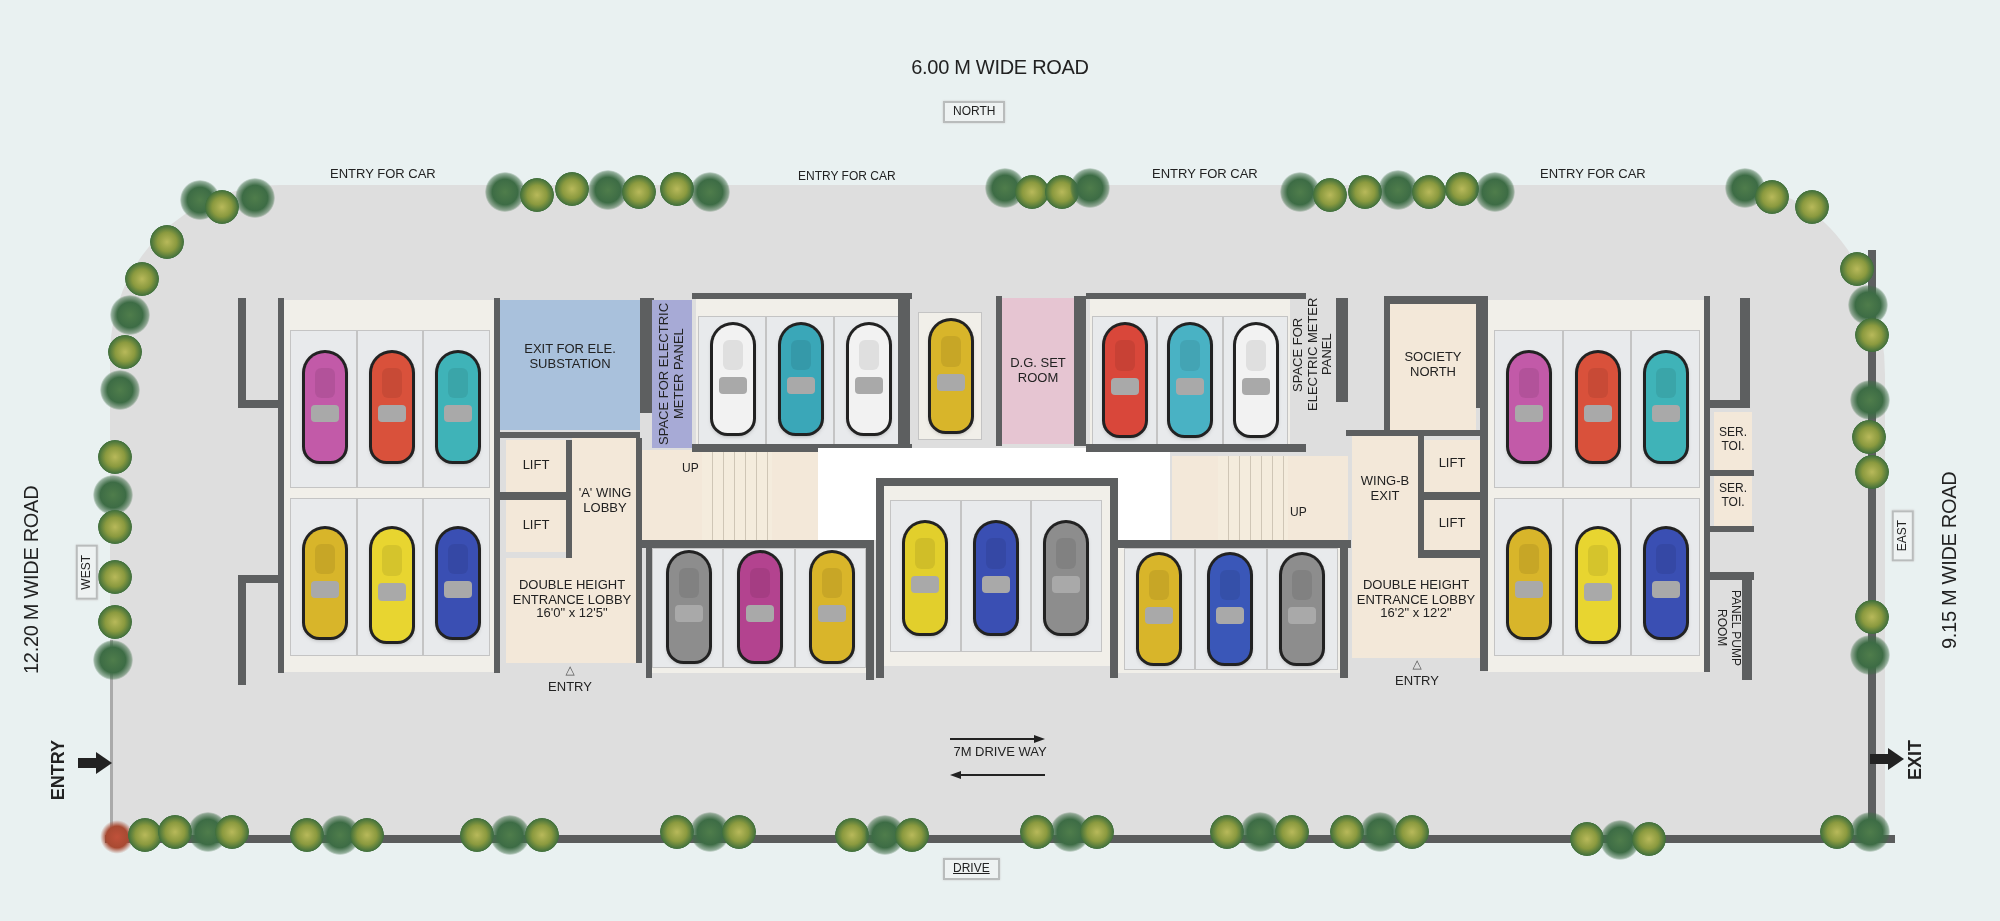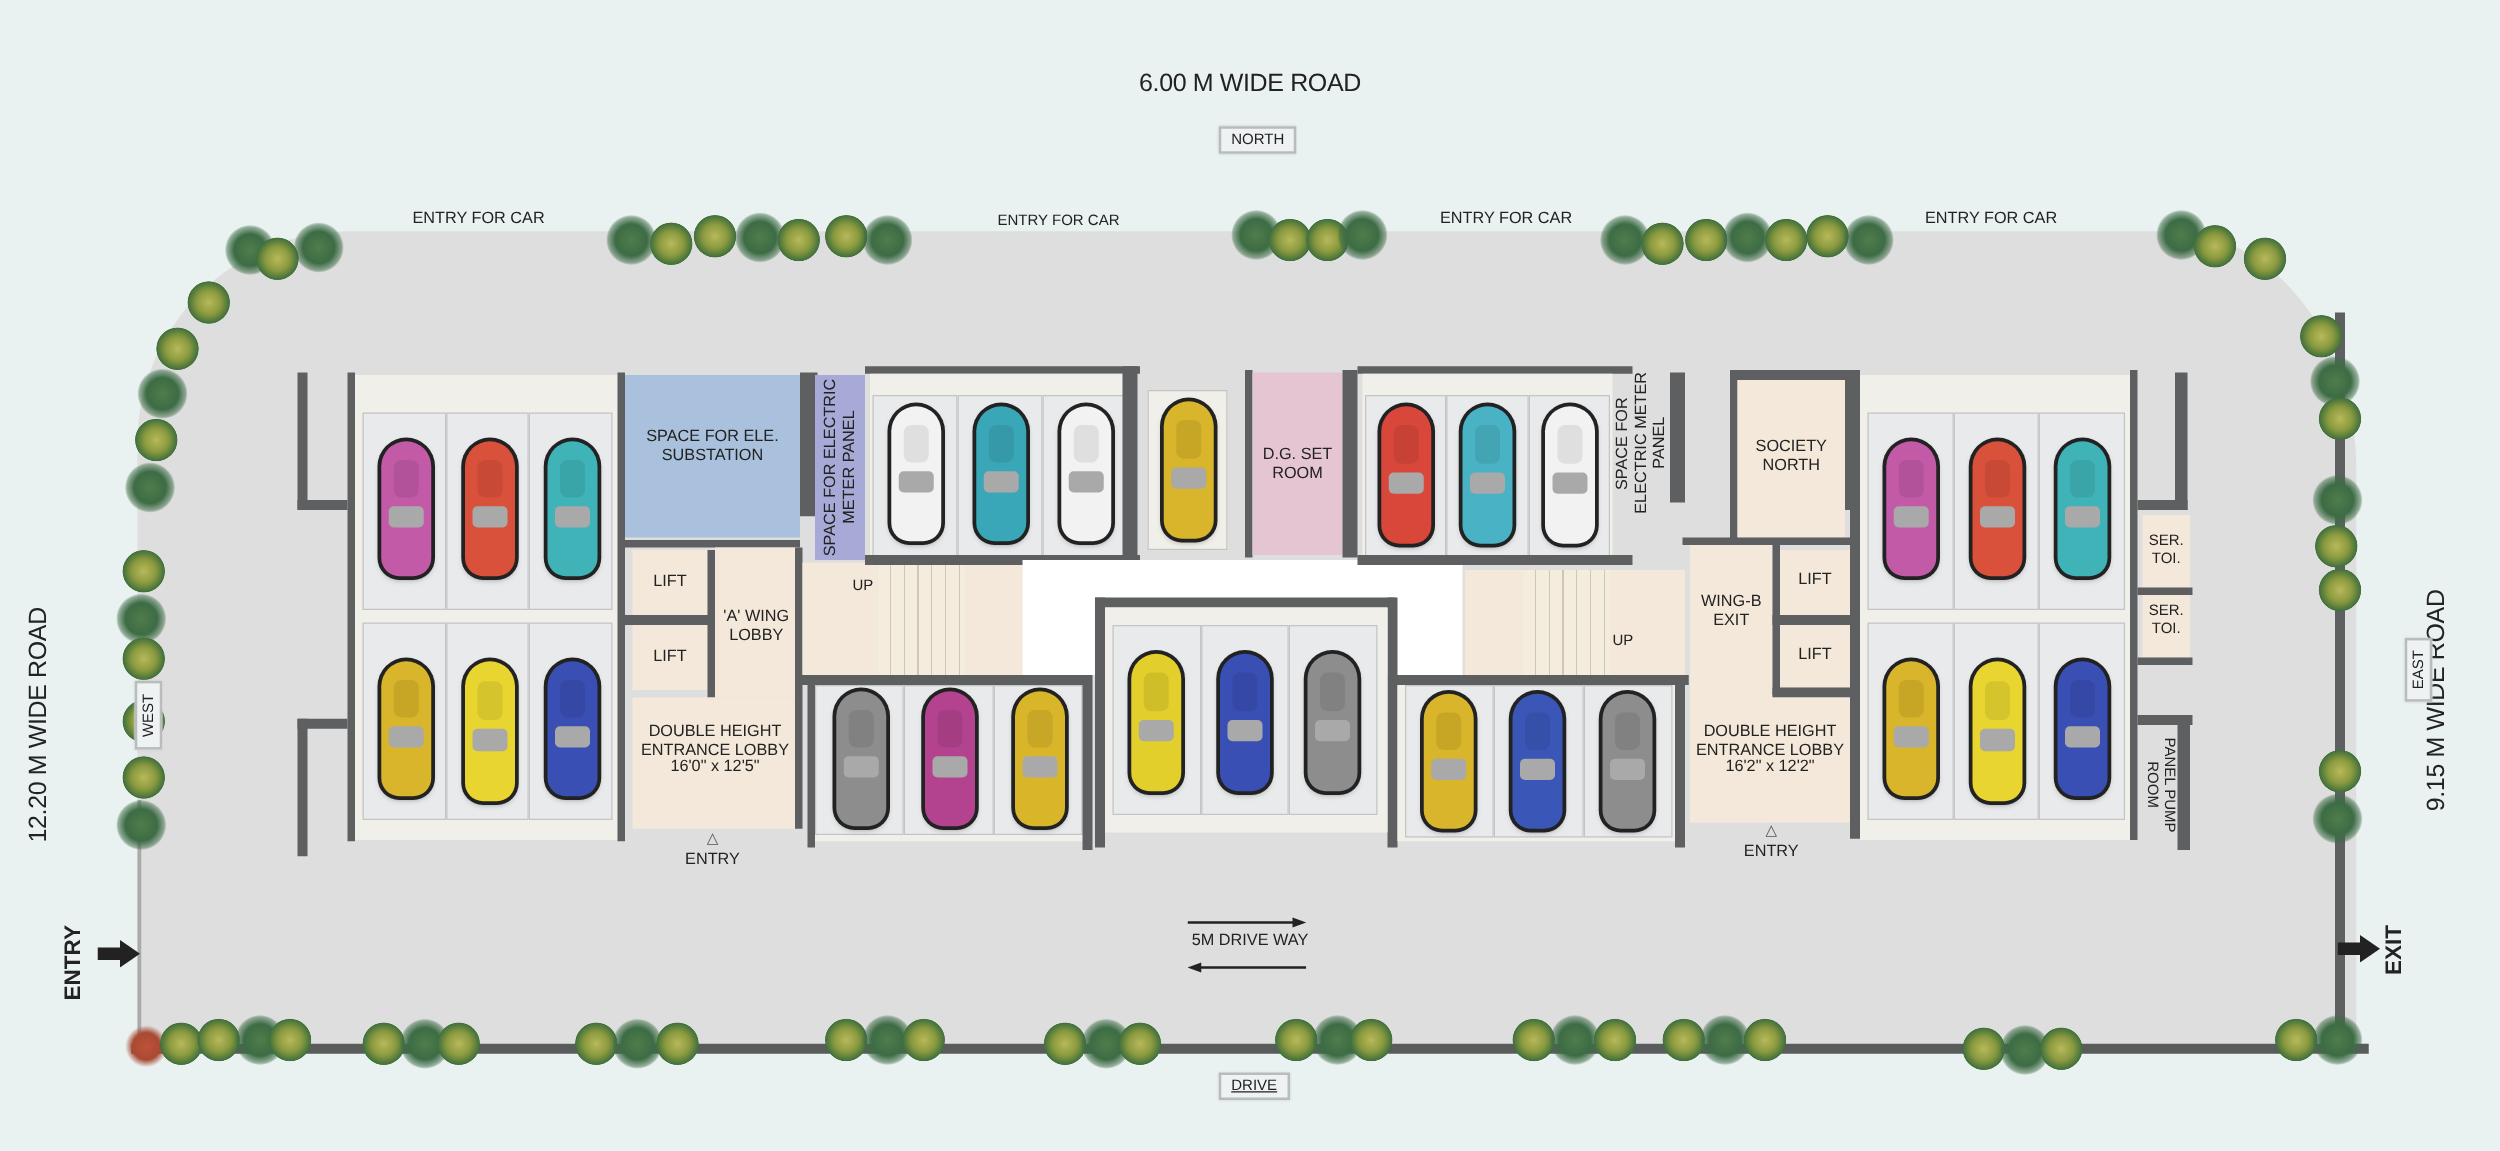--- a/index.html
+++ b/index.html
@@ -2,21 +2,21 @@
 <html><head>
 <meta charset="utf-8">
 <style>
   html,body{margin:0;padding:0;}
   body{width:2000px;height:921px;background:#e9f1f1;position:relative;overflow:hidden;font-family:"Liberation Sans",sans-serif;color:#222;}
   .abs{position:absolute;}
   .txt{font-family:"Liberation Sans",sans-serif;color:#222;text-align:center;line-height:1.15;}
   .lbl-sm{font-size:12px;}
   .lbl-md{font-size:13px;}
   .road{font-size:20px;letter-spacing:-0.3px;}
-  .compass{font-size:12px;border:2px solid #b9bcbc;background:#eef2f2;padding:2px 8px;box-shadow:0 0 2px #ccc;margin-left:32px;}
+  .compass{font-size:12px;border:2px solid #b9bcbc;background:#eef2f2;padding:2px 8px;box-shadow:0 0 2px #ccc;}
   .site{left:110px;top:185px;width:1775px;height:650px;background:#dedede;border-radius:170px 150px 6px 6px / 170px 190px 6px 6px;}
   .edge-s{left:105px;top:835px;width:1790px;height:8px;background:#5a5c5c;}
   .wall{background:#5d5f60;}
   .slab{background:#f1efe9;}
   .bay{background:#e8eaec;border:1px solid #c4c4c4;box-sizing:border-box;}
   .room-cream{background:#f3e8d9;}
   .blue{background:#a9c1dc;}
   .lav{background:#a7aad6;}
   .pink{background:#e6c5d2;}
   .white{background:#ffffff;}
@@ -153,21 +153,21 @@
     </svg>
 </div>
 <div class="abs txt vtext" style="left:1905px;top:740px;font-size:18px;font-weight:bold;">EXIT</div>
 
 <div class="abs" style="left:950px;top:730px;width:95px;">
   <svg width="95" height="10" viewBox="0 0 95 10">
       <line x1="0" y1="5" x2="86" y2="5" stroke="#222" stroke-width="2"></line>
       <polygon points="84,1 95,5 84,9" fill="#222"></polygon>
     </svg>
 </div>
-<div class="abs txt lbl-md" style="left:950px;top:745px;width:100px;">5M DRIVE WAY</div>
+<div class="abs txt lbl-md" style="left:950px;top:745px;width:100px;">7M DRIVE WAY</div>
 <div class="abs" style="left:950px;top:766px;width:95px;">
   <svg width="95" height="10" viewBox="0 0 95 10">
       <line x1="9" y1="5" x2="95" y2="5" stroke="#222" stroke-width="2"></line>
       <polygon points="11,1 0,5 11,9" fill="#222"></polygon>
     </svg>
 </div>
 
 <div class="abs wall" style="left:238px;top:298px;width:8px;height:110px;"></div>
 <div class="abs wall" style="left:238px;top:400px;width:40px;height:8px;"></div>
 <div class="abs wall" style="left:238px;top:575px;width:8px;height:110px;"></div>
@@ -211,21 +211,21 @@
   <div class="bay" style="flex:1;position:relative;">
       <div class="car" style="left: 14px; top: 30px; width: 40px; height: 108px; background: rgb(58, 79, 179);">
         <div class="rf"></div>
         <div class="ws"></div>
       </div>
     </div>
 </div>
 <div class="abs wall" style="left:494px;top:298px;width:6px;height:375px;"></div>
 
 <div class="abs blue" style="left:500px;top:300px;width:140px;height:130px;"></div>
-<div class="abs txt lbl-md" style="left:505px;top:342px;width:130px;">SPACE FOR ELE. SUBSTATION</div>
+<div class="abs txt lbl-md" style="left:505px;top:342px;width:130px;">EXIT FOR ELE. SUBSTATION</div>
 <div class="abs wall" style="left:640px;top:298px;width:14px;height:115px;"></div>
 
 <div class="abs lav" style="left:652px;top:300px;width:40px;height:148px;"></div>
 <div class="abs txt lbl-md vtext" style="left:652px;top:300px;width:40px;height:148px;display:flex;align-items:center;justify-content:center;">SPACE FOR ELECTRIC METER PANEL</div>
 
 <div class="abs wall" style="left:500px;top:432px;width:140px;height:6px;"></div>
 <div class="abs room-cream" style="left:506px;top:440px;width:60px;height:52px;"></div>
 <div class="abs txt lbl-md" style="left:506px;top:458px;width:60px;">LIFT</div>
 <div class="abs wall" style="left:500px;top:492px;width:72px;height:8px;"></div>
 <div class="abs room-cream" style="left:506px;top:500px;width:60px;height:52px;"></div>

